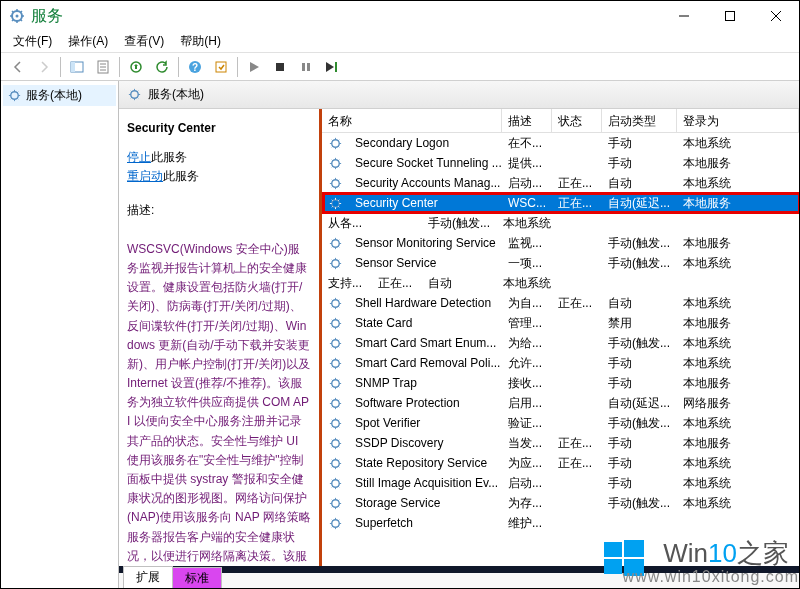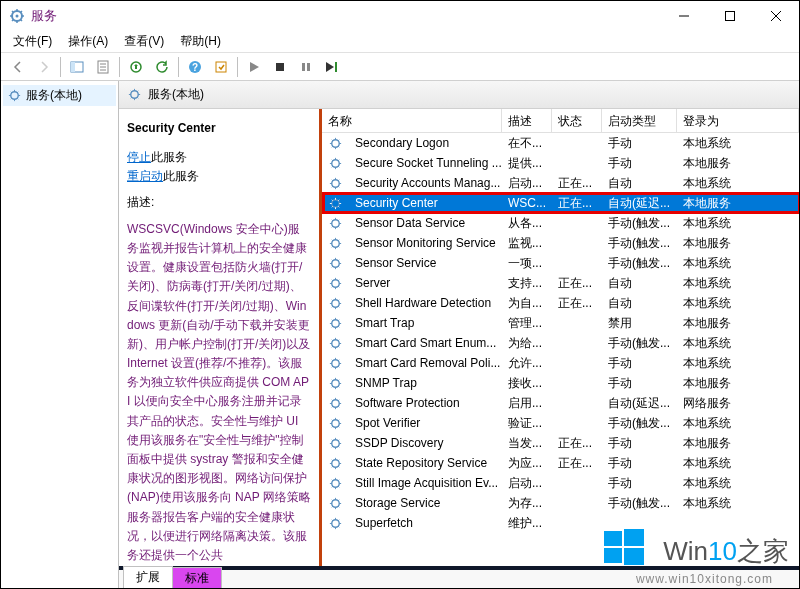--- a/index.html
+++ b/index.html
@@ -1,58 +1,58 @@
 <!DOCTYPE html>
 <html><head>
 <meta charset="utf-8">
 <style>
 *{box-sizing:border-box;margin:0;padding:0;font-family:"Segoe UI","Microsoft YaHei",Arial,sans-serif}
 body{width:800px;height:589px;border:1px solid #000;overflow:hidden;position:relative;background:#fff}
 .titlebar{height:30px;display:flex;align-items:center;padding:0 0 0 8px;background:#fff}
 .titlebar .ticon{width:16px;height:16px;margin-right:6px}
-.titlebar .ttxt{font-size:13px;color:#701a75}
+.titlebar .ttxt{font-size:16px;color:#15803d}
 .winbtns{margin-left:auto;display:flex}
 .winbtn{width:46px;height:30px;display:flex;align-items:center;justify-content:center;font-size:10px;color:#333}
 .menubar{height:22px;display:flex;align-items:flex-start;padding:0 4px;font-size:12px;border-bottom:1px solid #e1e1e1}
 .menubar span{padding:2px 8px}
 .toolbar{height:28px;display:flex;align-items:center;padding:2px 4px;border-bottom:1px solid #d0d0d0;gap:0}
 .tbtn{width:24px;height:24px;display:flex;align-items:center;justify-content:center;border:1px solid transparent;border-radius:2px;margin:0 1px}
 .tsep{width:1px;height:20px;background:#c0c0c0;margin:0 3px}
 .body{display:flex;height:calc(100% - 80px)}
 .leftpane{width:118px;border-right:1px solid #c0c0c0;background:#fff;padding:4px 2px}
 .treeitem{display:flex;align-items:center;font-size:12px;padding:2px 4px;gap:4px;background:#e5f3ff}
 .rightpane{flex:1;display:flex;flex-direction:column;position:relative}
 .paneheader{height:28px;background:linear-gradient(#f7f7f7,#e8e8e8);border-bottom:1px solid #d0d0d0;display:flex;align-items:center;padding:0 8px;gap:6px;font-size:12px}
 .content{flex:1;display:flex;overflow:hidden}
 .descpane{width:200px;padding:10px 8px;font-size:12px;line-height:1.6;overflow:hidden}
 .descpane .svcname{font-weight:bold;margin-bottom:10px}
-.descpane .links{margin-bottom:6px}
+.descpane .links{margin-bottom:14px}
 .descpane .links a{color:#0066cc;text-decoration:underline;display:inline}
-.descpane .dlabel{margin-bottom:8px}
+.descpane .dlabel{margin-bottom:20px}
 .descpane .dtxt{color:#701a75;word-break:break-all}
 .listpane{flex:1;border-left:3px solid #c2410c;display:flex;flex-direction:column;position:relative}
 .listhdr{display:flex;height:24px;background:#fff;border-bottom:1px solid #e0e0e0;font-size:12px}
 .listhdr>div{padding:4px 6px;border-right:1px solid #e0e0e0;overflow:hidden;white-space:nowrap}
 .col-n{width:180px}.col-d{width:50px}.col-s{width:50px}.col-t{width:75px}.col-l{flex:1}
 .rows{flex:1;overflow-y:scroll;overflow-x:hidden;font-size:12px}
 .row{display:flex;height:20px;align-items:center;white-space:nowrap}
 .row>div{padding:0 6px;overflow:hidden;text-overflow:clip}
 .row .col-n{display:flex;align-items:center;gap:12px}
 .row.sel{background:#0078d7;color:#fff}
 .row.sel .gear path{stroke:#fff}
 .hl{position:absolute;border:3px solid #e60000;pointer-events:none}
-.tabs{height:22px;display:flex;align-items:flex-end;padding-left:4px;border-top:4px solid #0f172a;font-size:12px;background:#f8f8f8}
+.tabs{height:22px;display:flex;align-items:flex-end;padding-left:4px;border-top:7px solid #0f172a;font-size:12px;background:#f8f8f8}
 .tab{padding:2px 12px;border:1px solid #c0c0c0;border-bottom:none;background:#d946ef;margin-right:-1px;position:relative;top:1px}
 .tab.active{background:#fff;border-bottom:1px solid #fff}
 .gear{width:15px;height:15px;flex:none}
-.watermark{position:absolute;right:10px;bottom:19px;display:flex;align-items:flex-end;gap:17px;pointer-events:none}
+.watermark{position:absolute;right:10px;bottom:8px;display:flex;align-items:flex-start;gap:17px;pointer-events:none}
 .watermark .wlogo{width:44px;height:44px}
 .watermark .wtxt{font-size:26px;font-weight:300;color:#555}
 .watermark .wtxt b{color:#00a1f1;font-weight:400}
-.wurl{position:absolute;right:26px;bottom:2px;font-size:12px;color:#888;letter-spacing:1px}
+.wurl{position:absolute;right:0;bottom:2px;font-size:16px;color:#888;letter-spacing:1px}
 </style>
 </head>
 <body>
 
 <div class="titlebar">
   <svg class="ticon" viewBox="0 0 16 16">
       <circle cx="8" cy="8" r="5" fill="none" stroke="#5a8fbf" stroke-width="2"></circle>
       <circle cx="8" cy="8" r="1.5" fill="#5a8fbf"></circle>
       <path d="M8 1v2M8 13v2M1 8h2M13 8h2M3 3l1.5 1.5M11.5 11.5L13 13M3 13l1.5-1.5M11.5 4.5L13 3" stroke="#5a8fbf" stroke-width="1.5"></path>
     </svg>
@@ -243,27 +243,20 @@
                   <path d="M8 2v2M8 12v2M2 8h2M12 8h2M4 4l1 1M11 11l1 1M4 12l1-1M11 5l1-1" stroke="#5a8fbf"></path>
                 </svg>
                 <span>Security Center</span>
               </div>
               <div class="col-d">WSC...</div>
               <div class="col-s">正在...</div>
               <div class="col-t">自动(延迟...</div>
               <div class="col-l">本地服务</div>
             </div>
             <div class="row">
-              <div class="col-n">
-                <svg class="gear" viewBox="0 0 16 16">
-                  <circle cx="8" cy="8" r="4" fill="none" stroke="#5a8fbf" stroke-width="1.5"></circle>
-                  <path d="M8 2v2M8 12v2M2 8h2M12 8h2M4 4l1 1M11 11l1 1M4 12l1-1M11 5l1-1" stroke="#5a8fbf"></path>
-                </svg>
-                <span>Sensor Data Service</span>
-              </div>
               <div class="col-d">从各...</div>
               <div class="col-s"></div>
               <div class="col-t">手动(触发...</div>
               <div class="col-l">本地系统</div>
             </div>
             <div class="row">
               <div class="col-n">
                 <svg class="gear" viewBox="0 0 16 16">
                   <circle cx="8" cy="8" r="4" fill="none" stroke="#5a8fbf" stroke-width="1.5"></circle>
                   <path d="M8 2v2M8 12v2M2 8h2M12 8h2M4 4l1 1M11 11l1 1M4 12l1-1M11 5l1-1" stroke="#5a8fbf"></path>
@@ -282,27 +275,20 @@
                   <path d="M8 2v2M8 12v2M2 8h2M12 8h2M4 4l1 1M11 11l1 1M4 12l1-1M11 5l1-1" stroke="#5a8fbf"></path>
                 </svg>
                 <span>Sensor Service</span>
               </div>
               <div class="col-d">一项...</div>
               <div class="col-s"></div>
               <div class="col-t">手动(触发...</div>
               <div class="col-l">本地系统</div>
             </div>
             <div class="row">
-              <div class="col-n">
-                <svg class="gear" viewBox="0 0 16 16">
-                  <circle cx="8" cy="8" r="4" fill="none" stroke="#5a8fbf" stroke-width="1.5"></circle>
-                  <path d="M8 2v2M8 12v2M2 8h2M12 8h2M4 4l1 1M11 11l1 1M4 12l1-1M11 5l1-1" stroke="#5a8fbf"></path>
-                </svg>
-                <span>Server</span>
-              </div>
               <div class="col-d">支持...</div>
               <div class="col-s">正在...</div>
               <div class="col-t">自动</div>
               <div class="col-l">本地系统</div>
             </div>
             <div class="row">
               <div class="col-n">
                 <svg class="gear" viewBox="0 0 16 16">
                   <circle cx="8" cy="8" r="4" fill="none" stroke="#5a8fbf" stroke-width="1.5"></circle>
                   <path d="M8 2v2M8 12v2M2 8h2M12 8h2M4 4l1 1M11 11l1 1M4 12l1-1M11 5l1-1" stroke="#5a8fbf"></path>
@@ -313,21 +299,21 @@
               <div class="col-s">正在...</div>
               <div class="col-t">自动</div>
               <div class="col-l">本地系统</div>
             </div>
             <div class="row">
               <div class="col-n">
                 <svg class="gear" viewBox="0 0 16 16">
                   <circle cx="8" cy="8" r="4" fill="none" stroke="#5a8fbf" stroke-width="1.5"></circle>
                   <path d="M8 2v2M8 12v2M2 8h2M12 8h2M4 4l1 1M11 11l1 1M4 12l1-1M11 5l1-1" stroke="#5a8fbf"></path>
                 </svg>
-                <span>Smart Trap</span>
+                <span>State Card</span>
               </div>
               <div class="col-d">管理...</div>
               <div class="col-s"></div>
               <div class="col-t">禁用</div>
               <div class="col-l">本地服务</div>
             </div>
             <div class="row">
               <div class="col-n">
                 <svg class="gear" viewBox="0 0 16 16">
                   <circle cx="8" cy="8" r="4" fill="none" stroke="#5a8fbf" stroke-width="1.5"></circle>

